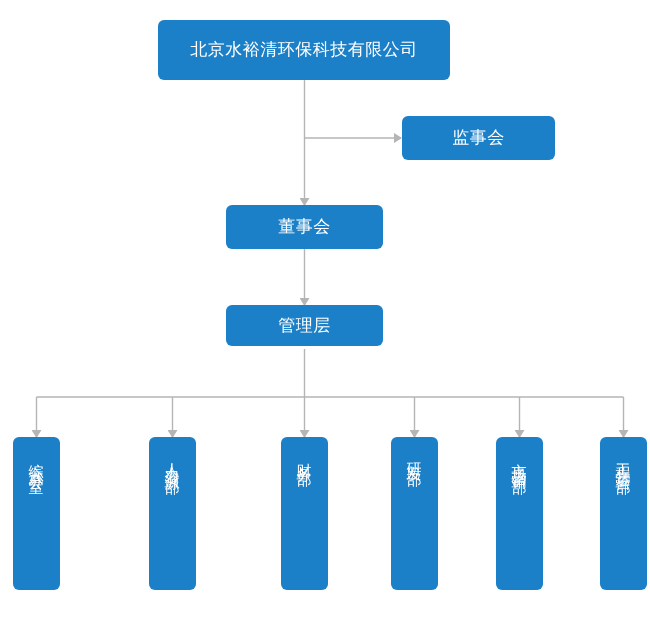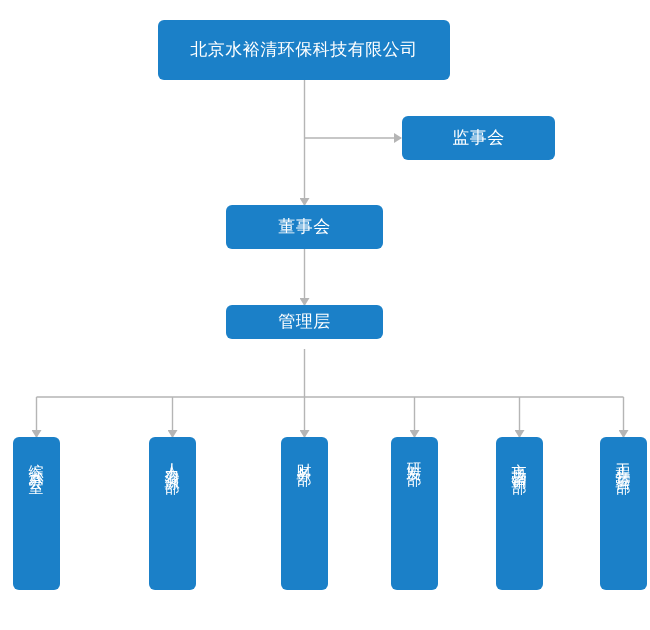--- a/index.html
+++ b/index.html
@@ -64,21 +64,21 @@
     left: 226px;
     top: 205px;
     width: 157px;
     height: 44px;
     text-align: center;
   }
   #node-management {
     left: 226px;
     top: 305px;
     width: 157px;
-    height: 34px;
+    height: 41px;
   }
   
   .node.vertical {
     top: 437px;
     width: 47px;
     height: 153px;
     align-items: flex-start;
     justify-content: center;
     padding-top: 14px;
   }

